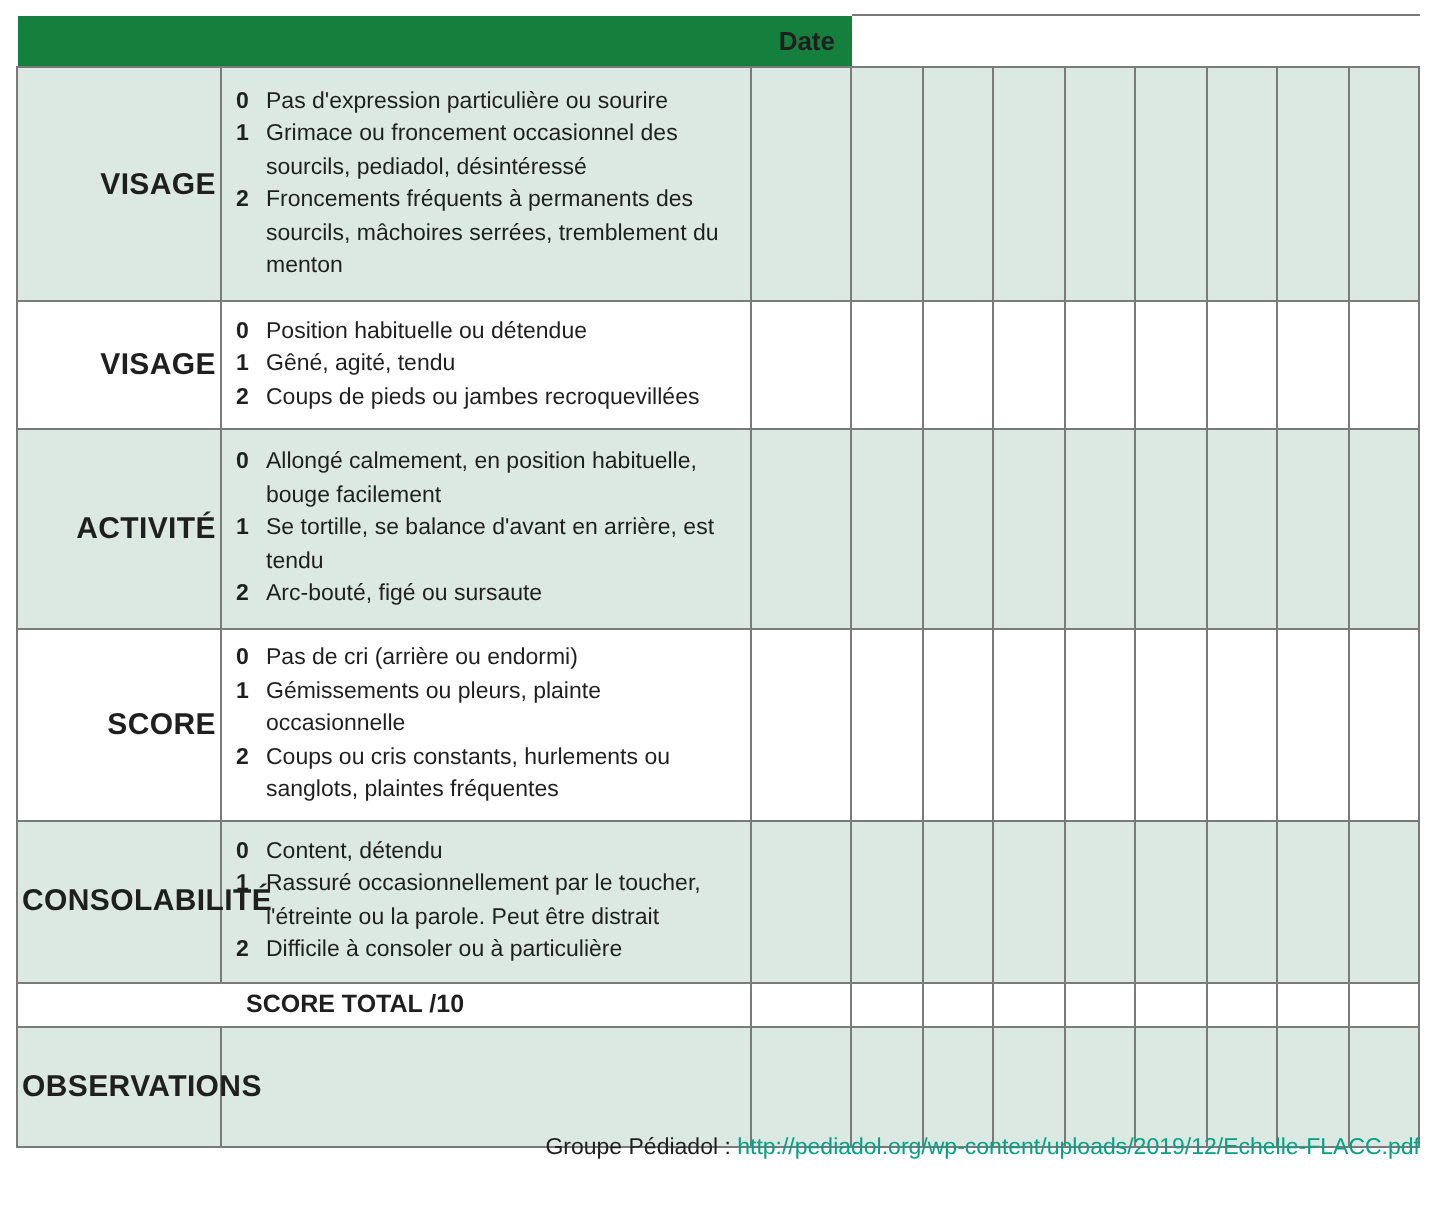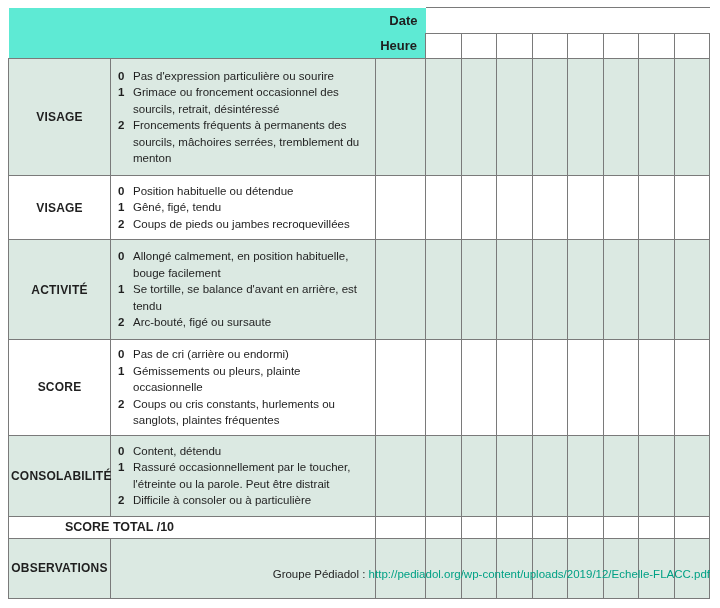--- a/index.html
+++ b/index.html
@@ -25,40 +25,40 @@
   tr.r-heure{height:25px;}
   tr.r-visage{height:117px;}
   tr.r-jambes{height:64px;}
   tr.r-activite{height:100px;}
   tr.r-cris{height:94px;}
   tr.r-consol{height:81px;}
   tr.r-score{height:22px;}
   tr.r-obs{height:60px;}
   
   td.cat, td.desc, td.spacer, td.gc, td.score-label{border:1px solid var(--border);}
-  td.nb{border:none;background:#5eead4;}
+  td.nb{border:none;background:#15803d;}
   td.date-line{border:none;border-top:1px solid var(--border);background:#fff;}
   
   tr.shaded td.cat, tr.shaded td.desc, tr.shaded td.spacer, tr.shaded td.gc{background:var(--shaded-row);}
   tr.plain td.cat, tr.plain td.desc, tr.plain td.spacer, tr.plain td.gc, tr.plain td.score-label{background:#ffffff;}
   
   .hdr-label{
     text-align:right;padding-right:8px;font-weight:bold;font-size:13px;
   }
   td.cat{
-    font-weight:bold;text-align:center;font-size:12px;letter-spacing:.2px;
+    font-weight:bold;text-align:right;font-size:15px;letter-spacing:.2px;
     padding:0 2px;
   }
   td.desc{
     font-size:11.5px;line-height:16.5px;padding:6px 4px 6px 7px;
   }
   .item{position:relative;padding-left:15px;}
   .item .num{position:absolute;left:0;top:0;font-weight:bold;}
   td.score-label{
-    font-weight:bold;font-size:12.5px;padding-left:56px;
+    font-weight:bold;font-size:12.5px;padding-left:114px;
   }
   .footer{
     position:absolute;top:568px;right:10px;font-size:11.5px;white-space:nowrap;
   }
   .footer .src{color:#1f1f1f;}
   .footer .lnk{color:var(--link);text-decoration:none;cursor:pointer;}
 </style>
 </head>
 <body>
 
@@ -77,56 +77,44 @@
       <col>
   </colgroup>
 
   <tbody>
       <tr class="r-date">
     <td class="nb" colspan="2"></td>
     <td class="nb hdr-label">Date</td>
     <td class="date-line" colspan="8"></td>
   </tr>
 
-  <tr class="r-heure">
-    <td class="nb" colspan="2"></td>
-    <td class="nb hdr-label">Heure</td>
-  <td class="gc"></td>
-        <td class="gc"></td>
-        <td class="gc"></td>
-        <td class="gc"></td>
-        <td class="gc"></td>
-        <td class="gc"></td>
-        <td class="gc"></td>
-        <td class="gc"></td>
-      </tr>
 
   <tr class="r-visage shaded">
     <td class="cat">VISAGE</td>
     <td class="desc">
       <div class="item"><span class="num">0</span><span>Pas d'expression particulière ou sourire</span></div>
-      <div class="item"><span class="num">1</span><span>Grimace ou froncement occasionnel des sourcils, retrait, désintéressé</span></div>
+      <div class="item"><span class="num">1</span><span>Grimace ou froncement occasionnel des sourcils, pediadol, désintéressé</span></div>
       <div class="item"><span class="num">2</span><span>Froncements fréquents à permanents des sourcils, mâchoires serrées, tremblement du menton</span></div>
     </td>
     <td class="spacer"></td>
   <td class="gc"></td>
         <td class="gc"></td>
         <td class="gc"></td>
         <td class="gc"></td>
         <td class="gc"></td>
         <td class="gc"></td>
         <td class="gc"></td>
         <td class="gc"></td>
       </tr>
 
   <tr class="r-jambes plain">
     <td class="cat">VISAGE</td>
     <td class="desc">
       <div class="item"><span class="num">0</span><span>Position habituelle ou détendue</span></div>
-      <div class="item"><span class="num">1</span><span>Gêné, figé, tendu</span></div>
+      <div class="item"><span class="num">1</span><span>Gêné, agité, tendu</span></div>
       <div class="item"><span class="num">2</span><span>Coups de pieds ou jambes recroquevillées</span></div>
     </td>
     <td class="spacer"></td>
   <td class="gc"></td>
         <td class="gc"></td>
         <td class="gc"></td>
         <td class="gc"></td>
         <td class="gc"></td>
         <td class="gc"></td>
         <td class="gc"></td>

